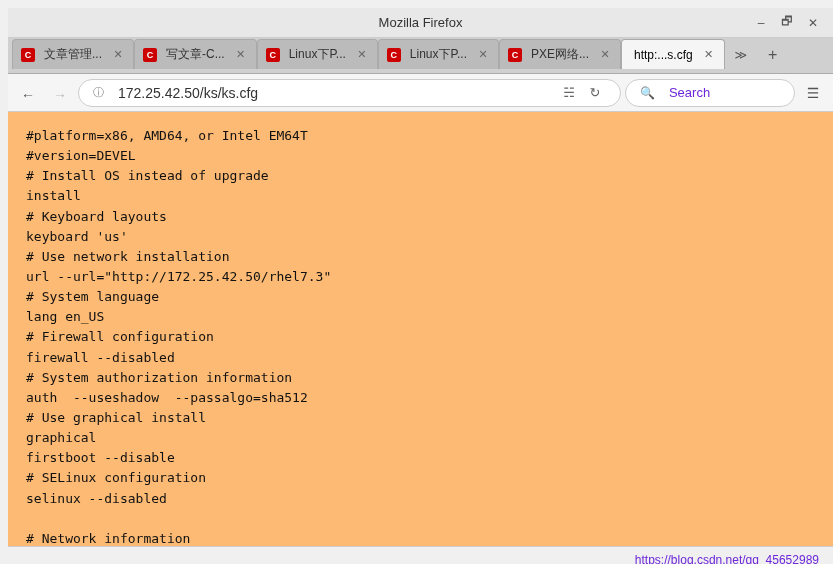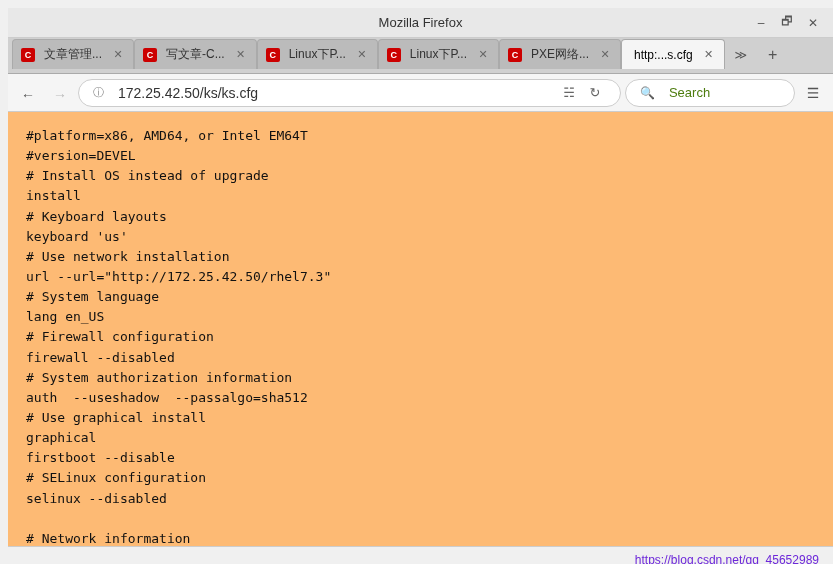--- a/index.html
+++ b/index.html
@@ -190,21 +190,21 @@
       padding: 0 10px;
       gap: 6px;
       width: 170px;
     }
     .search-icon-wrap {
       color: #888;
       font-size: 12px;
     }
     .search-input-text {
       font-size: 13px;
-      color: #4d7c0f;
+      color: #6d28d9;
     }
     .menu-btn {
       width: 28px;
       height: 28px;
       display: flex;
       align-items: center;
       justify-content: center;
       cursor: pointer;
       border-radius: 50%;
       color: #555;

